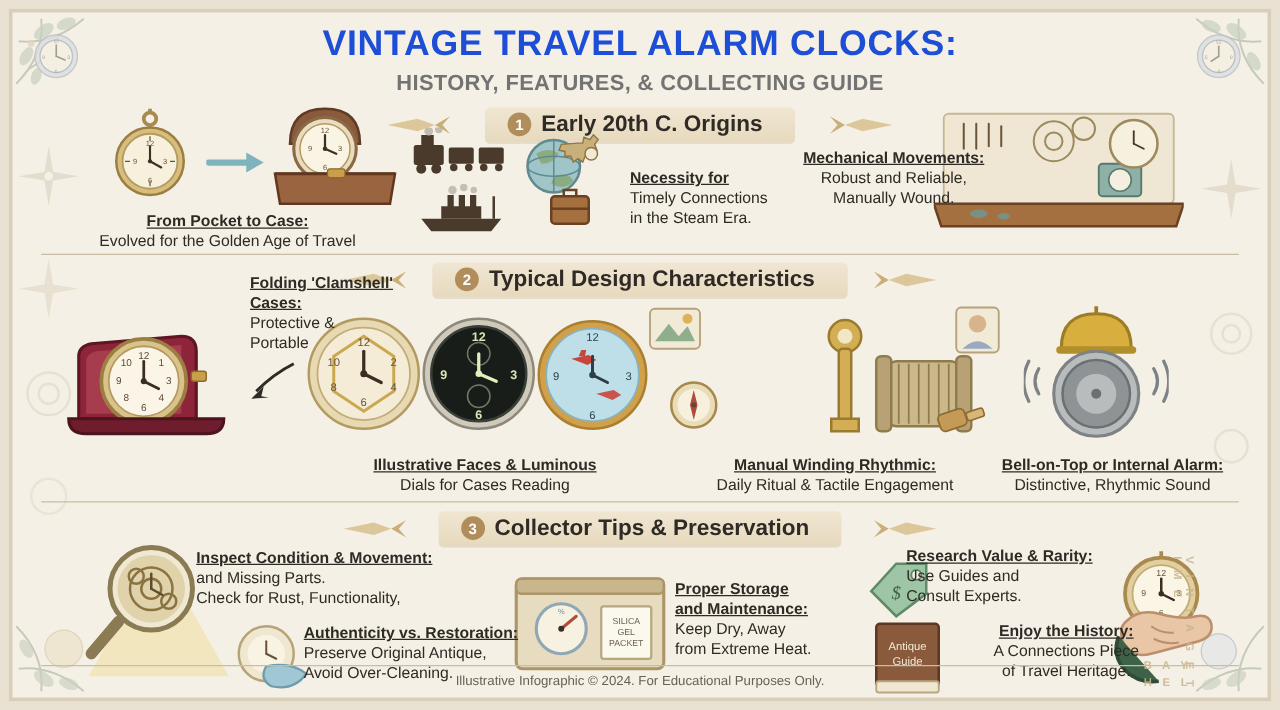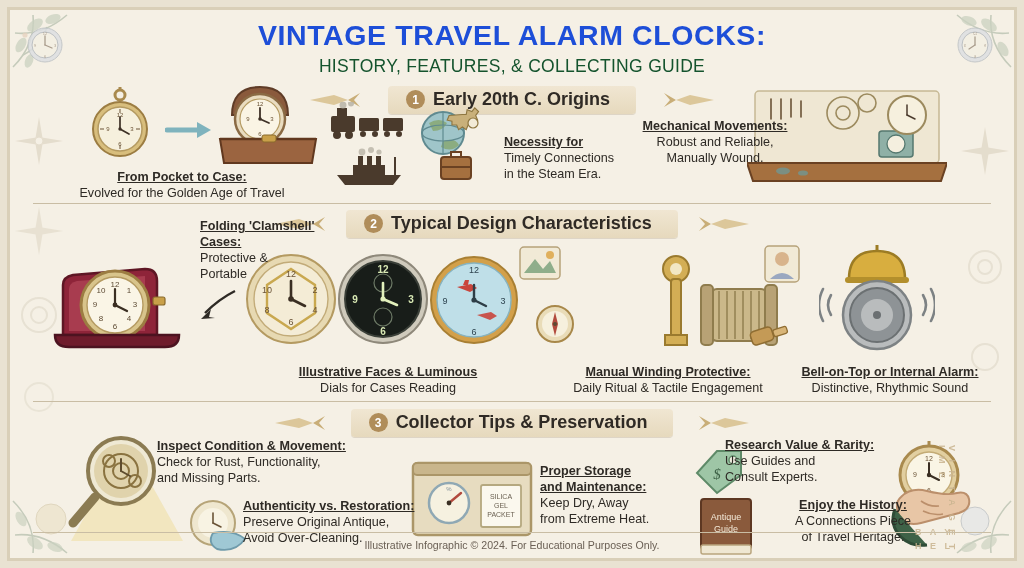--- a/index.html
+++ b/index.html
@@ -34,22 +34,22 @@
   .side-left { left:3px; }
   .side-right { right:3px; transform:scaleX(-1); }
 
   
   #header { position:absolute; top:12px; left:0; width:100%; text-align:center; }
   #title {
     font-size:28.5px; font-weight:bold; letter-spacing:.6px;
     color:#1d4ed8; font-family:"Liberation Sans", sans-serif;
   }
   #subtitle {
-    font-size:17.5px; font-weight:normal; letter-spacing:.3px;
-    color:#14532d; margin-top:4px;
+    font-size:17.5px; font-weight:bold; letter-spacing:.3px;
+    color:#737373; margin-top:4px;
   }
 
   
   .banner-wrap { position:absolute; left:0; width:100%; text-align:center; }
   .banner {
     display:inline-flex; align-items:center; gap:8px;
     background:linear-gradient(180deg,#f0e6d2 0%, #e6d9bd 100%);
     border-radius:4px;
     padding:3px 26px 4px 18px;
     box-shadow:0 1px 0 rgba(120,95,60,.18);
@@ -562,21 +562,21 @@
     <div>Protective &amp;</div>
     <div>Portable</div>
   </div>
 
   <div class="cap c f13" style="left:272px; top:358px; width:218px;">
     <div class="h">Illustrative Faces &amp; Luminous</div>
     <div>Dials for Cases Reading</div>
   </div>
 
   <div class="cap c f13" style="left:548px; top:358px; width:226px;">
-    <div class="h">Manual Winding Protective:</div>
+    <div class="h">Manual Winding Rhythmic:</div>
     <div>Daily Ritual &amp; Tactile Engagement</div>
   </div>
 
   <div class="cap c f13" style="left:770px; top:358px; width:226px;">
     <div class="h">Bell-on-Top or Internal Alarm:</div>
     <div>Distinctive, Rhythmic Sound</div>
   </div>
 
   <div class="divider" style="top:394px;"></div>
 
@@ -677,22 +677,22 @@
     </g>
     <path d="M8 70 q-6 16 6 28 q10 10 26 8" fill="#3e6247" stroke="#2f4c37" stroke-width="3"></path>
   </svg>
 
   <div class="watermark" style="left:930px; top:438px; writing-mode:vertical-rl;">V I N T A G E   T I M E</div>
   <div class="watermark" style="left:908px; top:520px;">B A Y</div>
   <div class="watermark" style="left:908px; top:534px;">H E L</div>
 
   <div class="cap l f13" style="left:150px; top:432px; width:210px;">
     <div class="h">Inspect Condition &amp; Movement:</div>
+    <div>and Missing Parts.</div>
     <div>Check for Rust, Functionality,</div>
-    <div>and Missing Parts.</div>
   </div>
 
   <div class="cap l f13" style="left:236px; top:492px; width:206px;">
     <div class="h">Authenticity vs. Restoration:</div>
     <div>Preserve Original Antique,</div>
     <div>Avoid Over-Cleaning.</div>
   </div>
 
   <div class="cap l f13" style="left:533px; top:457px; width:140px;">
     <div class="h">Proper Storage</div>

